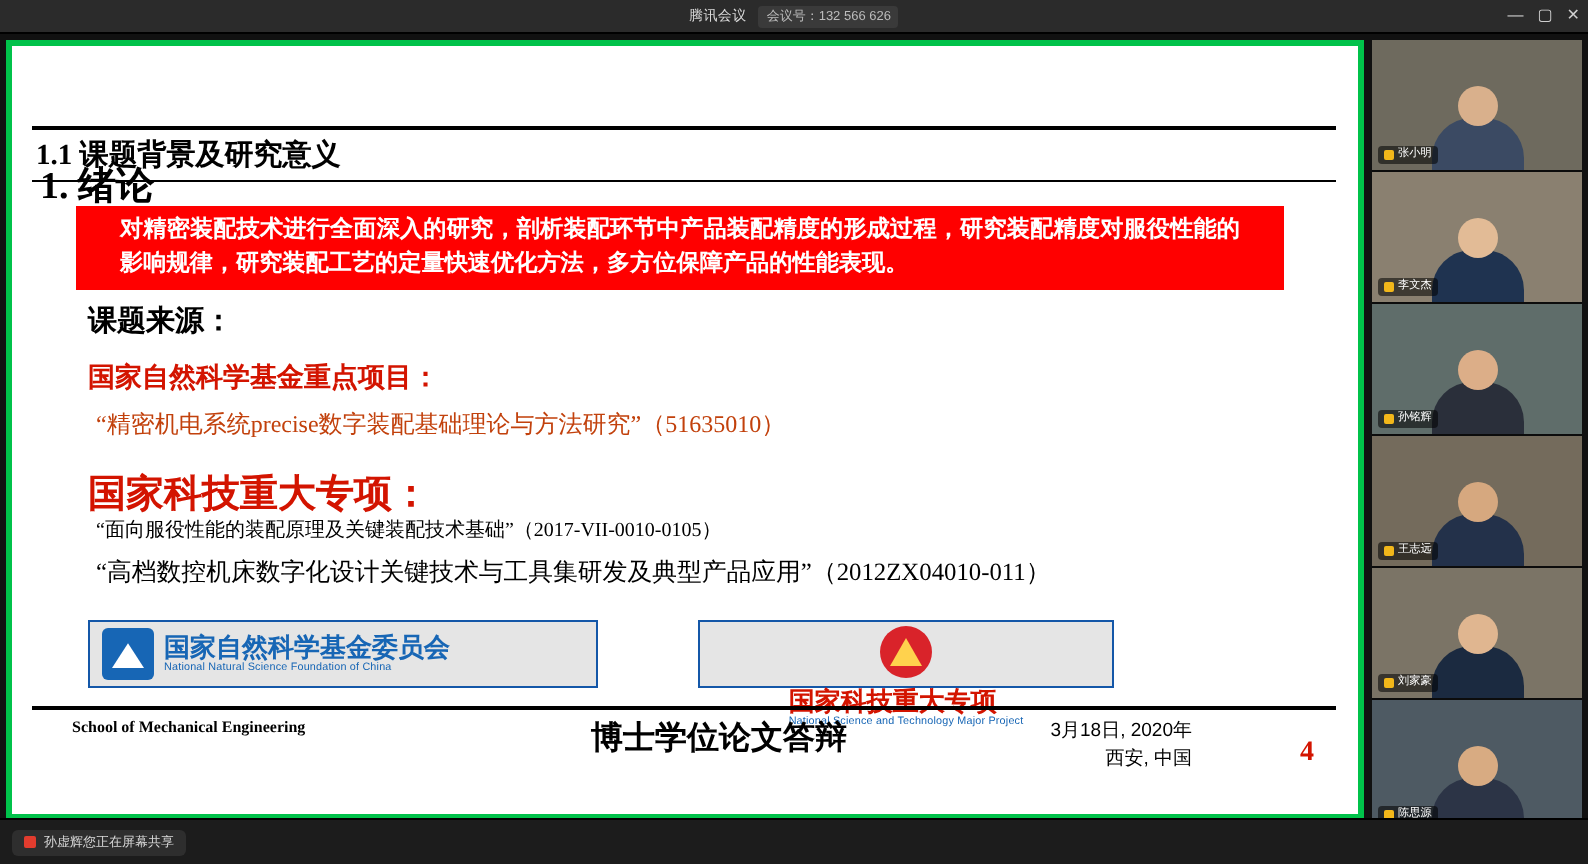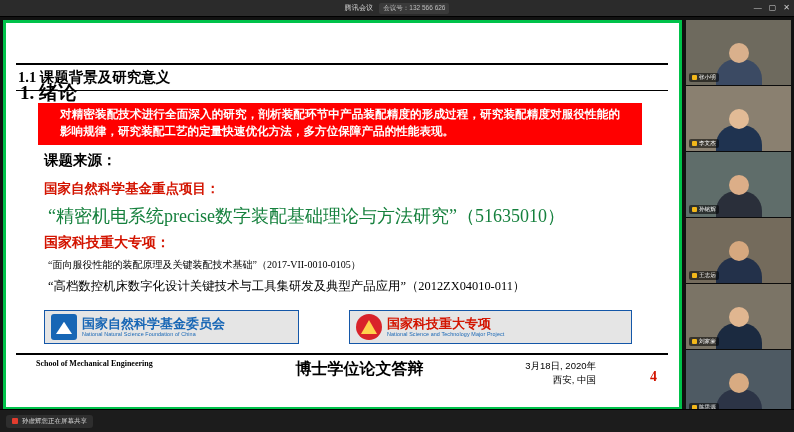--- a/index.html
+++ b/index.html
@@ -21,29 +21,29 @@
   
   .s-title{position:absolute;left:14px;top:9px;font-size:19px;color:#000;font-family:"Liberation Serif","DejaVu Serif",serif;font-weight:bold;margin-top:48px;}
   .hr1{position:absolute;left:10px;top:40px;width:652px;height:2px;background:#000;}
   .s-sub{position:absolute;left:12px;top:45px;font-size:14.5px;color:#000;font-weight:bold;font-family:"Liberation Serif","DejaVu Serif",serif;}
   .hr2{position:absolute;left:10px;top:67px;width:652px;height:1px;background:#000;}
 
   .redbox{position:absolute;left:32px;top:80px;width:604px;padding:4px 22px;background:#ff0000;color:#ffffff;font-size:11.6px;line-height:1.45;font-family:"Liberation Serif","DejaVu Serif",serif;font-weight:bold;text-align:justify;box-sizing:border-box;}
 
   .src-label{position:absolute;left:38px;top:128px;font-size:14.5px;color:#000;font-weight:bold;font-family:"Liberation Serif","DejaVu Serif",serif;}
   .red-head-1{position:absolute;left:38px;top:157px;font-size:13.5px;color:#d31400;font-weight:bold;font-family:"Liberation Serif","DejaVu Serif",serif;}
-  .item-1{position:absolute;left:42px;top:181px;font-size:18px;color:#15803d;font-family:"Liberation Serif","DejaVu Serif",serif;}
-  .red-head-2{position:absolute;left:38px;top:211px;font-size:14px;color:#d31400;font-weight:bold;font-family:"Liberation Serif","DejaVu Serif",serif;}
+  .item-1{position:absolute;left:42px;top:181px;font-size:12px;color:#c2410c;font-family:"Liberation Serif","DejaVu Serif",serif;}
+  .red-head-2{position:absolute;left:38px;top:211px;font-size:19px;color:#d31400;font-weight:bold;font-family:"Liberation Serif","DejaVu Serif",serif;}
   .item-2{position:absolute;left:42px;top:235px;font-size:10px;color:#000;font-family:"Liberation Serif","DejaVu Serif",serif;}
   .item-3{position:absolute;left:42px;top:255px;font-size:12.4px;color:#000;font-family:"Liberation Serif","DejaVu Serif",serif;}
 
   
   .logo{position:absolute;top:287px;height:34px;background:#e5e5e5;border:1px solid #1457a8;box-sizing:border-box;display:flex;align-items:center;gap:5px;padding:2px 6px;}
   .logo.l1{left:38px;width:255px;}
-  .logo.l2{left:343px;width:283px;}
+  .logo.l2{left:343px;width:208px;flex-direction:column;}
   .logo .emblem{width:26px;height:26px;border-radius:50%;background:#d9232a;position:relative;flex:0 0 auto;}
   .logo.l1 .emblem{background:#1766b5;border-radius:3px;}
   .logo .emblem:after{content:"";position:absolute;left:5px;top:6px;width:16px;height:14px;background:#ffd24d;clip-path:polygon(50% 0,100% 100%,0 100%);}
   .logo.l1 .emblem:after{background:#ffffff;clip-path:polygon(50% 12%,100% 100%,0 100%);}
   .logo .txt .cn{font-size:13px;font-weight:bold;color:#d31400;font-family:"Liberation Serif","DejaVu Serif",serif;line-height:1.05;}
   .logo.l1 .txt .cn{color:#1766b5;}
   .logo .txt .en{font-size:5.4px;color:#1766b5;letter-spacing:.1px;}
 
   .hr3{position:absolute;left:10px;top:330px;width:652px;height:2px;background:#000;}
   .foot-left{position:absolute;left:30px;top:336px;font-size:8px;color:#000;line-height:1.35;font-family:"Liberation Serif","DejaVu Serif",serif;font-weight:bold;}

